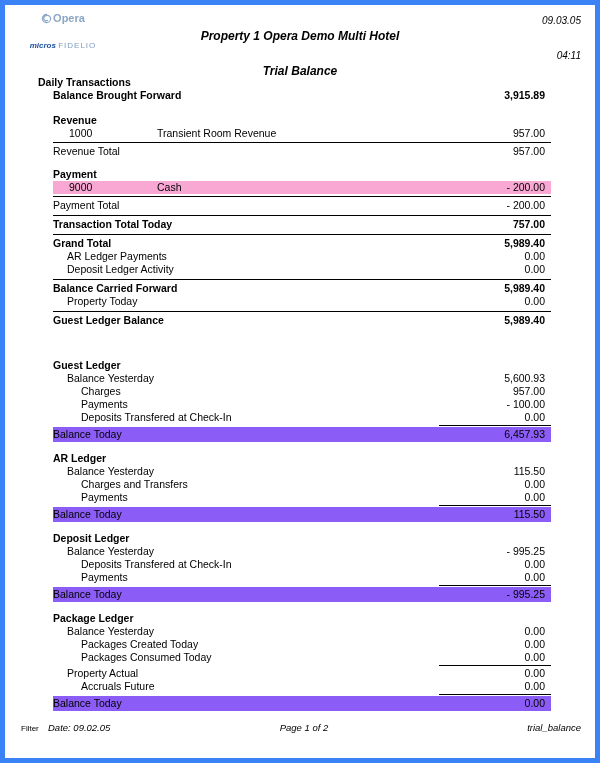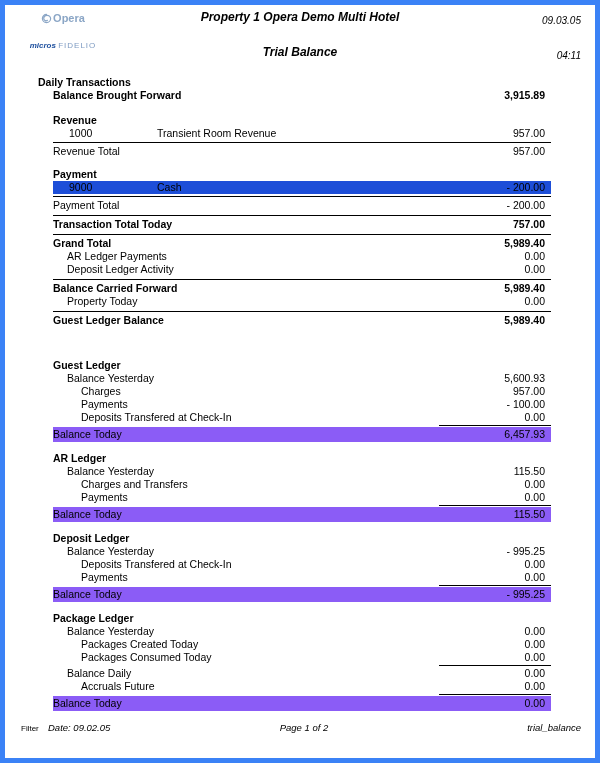--- a/index.html
+++ b/index.html
@@ -10,39 +10,39 @@
   }
   
   .header { position:relative; height:64px; }
   .logo { position:absolute; left:16px; top:7px; width:84px; text-align:center; }
   .logo-line1 { display:flex; align-items:center; justify-content:center; gap:1px;
                 color:#8ba6c6; font-size:11px; font-weight:bold; }
   .logo-line2 { margin-top:17px; font-size:8px; white-space:nowrap; }
   .logo-micros { color:#1d4f9e; font-weight:bold; font-style:italic; }
   .logo-fidelio { color:#7e9bc2; letter-spacing:1px; }
   .property-title { text-align:center; font-style:italic; font-weight:bold;
-                    font-size:12px; padding-top:5px; }
+                    font-size:12px; padding-top:24px; }
   .hdr-date { position:absolute; right:14px; top:10px; font-style:italic; font-size:10px; }
   .report-title { text-align:center; font-style:italic; font-weight:bold;
                   font-size:12px; margin-top:21px; }
   .hdr-time { position:absolute; right:14px; top:45px; font-style:italic; font-size:10px; }
   
   .section-label { margin-left:33px; margin-top:7px; font-weight:bold; font-size:10.5px; line-height:13px; }
   .content { margin-left:48px; margin-right:44px; font-size:10.5px; }
   .row { display:flex; justify-content:space-between; line-height:13px; min-height:13px; }
   .row .lbl { white-space:nowrap; }
   .row .val { text-align:right; padding-right:6px; white-space:nowrap; }
   .bold { font-weight:bold; }
   .i1 { padding-left:14px; }
   .i2 { padding-left:28px; }
   .acct { display:flex; }
   .acct .code { width:88px; padding-left:16px; }
   .acct .desc { flex:1; }
   .acct .val { margin-left:auto; }
-  .acct-shade { background:#1d4ed8; }
+  .acct-shade { background:#f9a8d4; }
   .shade { background:#8b5cf6; line-height:15px; min-height:15px; }
   .rule { border-top:1px solid #000; margin:2px 0; }
   .rule-short { border-top:1px solid #000; width:112px; margin:1px 0 1px auto; }
   .ledger-title { font-weight:bold; line-height:13px; }
   .mt12 { margin-top:12px; } .mt10 { margin-top:10px; }
   .mt32 { margin-top:32px; } .mt3 { margin-top:3px; }
   
   .footer { position:absolute; left:8px; right:0; bottom:22px; height:14px; font-size:9.5px; }
   .f-filter { position:absolute; left:8px; top:2px; font-size:8px; font-style:normal; }
   .f-date { position:absolute; left:35px; top:0; font-style:italic; }
@@ -223,21 +223,21 @@
       <div class="row">
         <span class="lbl i2">Packages Created Today</span>
         <span class="val">0.00</span>
       </div>
       <div class="row">
         <span class="lbl i2">Packages Consumed Today</span>
         <span class="val">0.00</span>
       </div>
       <div class="rule-short"></div>
       <div class="row">
-        <span class="lbl i1">Balance Daily</span>
+        <span class="lbl i1">Property Actual</span>
         <span class="val">0.00</span>
       </div>
       <div class="row">
         <span class="lbl i2">Accruals Future</span>
         <span class="val">0.00</span>
       </div>
       <div class="rule-short"></div>
       <div class="row shade">
         <span class="lbl">Balance Today</span>
         <span class="val">0.00</span>

